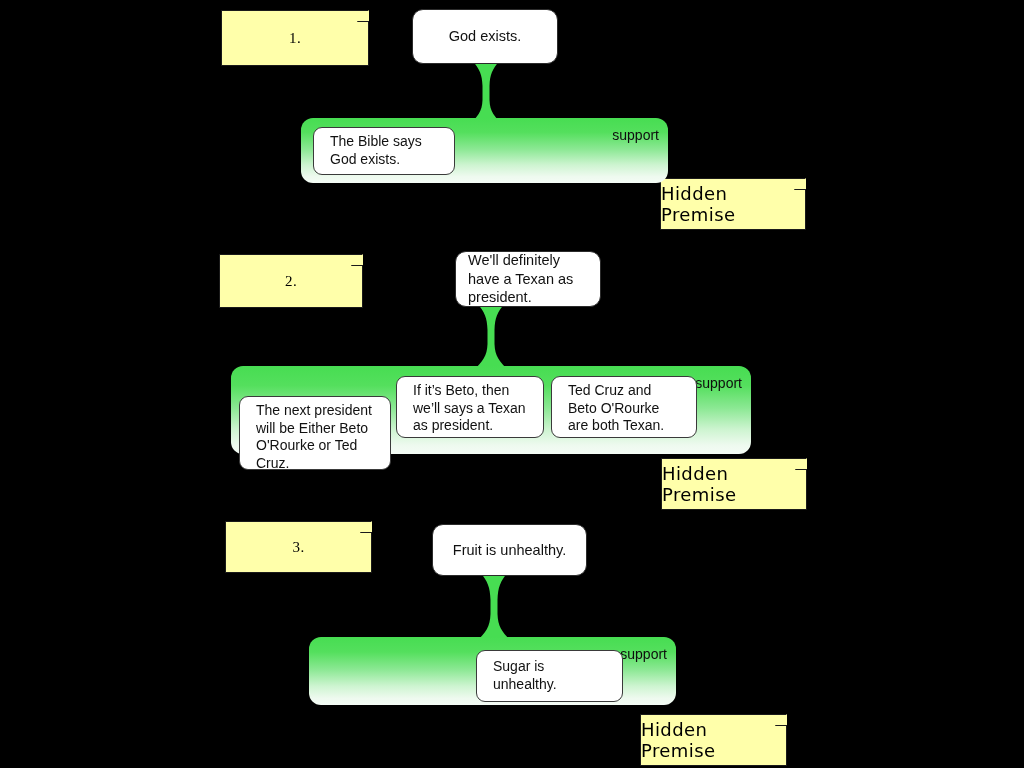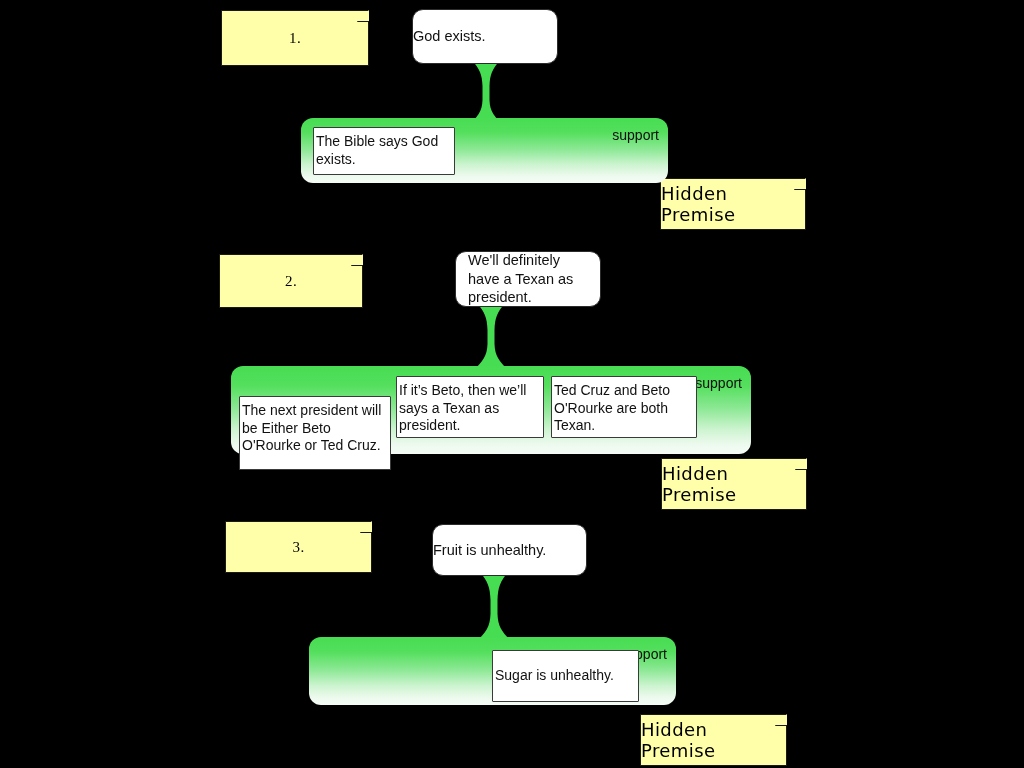--- a/index.html
+++ b/index.html
@@ -52,20 +52,21 @@
 
   
   .claim {
     position: absolute;
     background: #ffffff;
     border: 1px solid #2b2b2b;
     border-radius: 11px;
     box-sizing: border-box;
     display: flex;
     align-items: center;
+    justify-content: center;
     text-align: center;
     color: #111111;
     font-size: 14.5px;
     line-height: 1.28;
     z-index: 4;
   }
   .claim.left-text {
     justify-content: flex-start;
     text-align: left;
     padding: 6px 12px;
@@ -92,23 +93,23 @@
     font-size: 14px;
     color: #0e0e0e;
     line-height: 1;
   }
 
   
   .premise {
     position: absolute;
     background: #ffffff;
     border: 1px solid #3a3a3a;
-    border-radius: 1px;
-    box-sizing: border-box;
-    padding: 5px 2px;
+    border-radius: 9px;
+    box-sizing: border-box;
+    padding: 5px 16px;
     color: #111111;
     font-size: 14px;
     line-height: 1.26;
     text-align: left;
     z-index: 3;
   }
   .premise.vcenter {
     display: flex;
     align-items: center;
   }
@@ -199,21 +200,21 @@
   <div class="connector" style="left:476px; top:572px; width:36px; height:70px;">
     <svg width="36" height="70" viewBox="0 0 36 70">
       <path d="M4,0 L32,0 C24,10 22,15 21.5,28 L21.5,42 C22,55 26,60 36,70 L0,70 C10,60 14,55 14.5,42 L14.5,28 C14,15 12,10 4,0 Z" fill="#47dd52"></path>
     </svg>
   </div>
 
   <div class="support-box" style="left:309px; top:637px; width:367px; height:68px;">
     <span class="support-label">support</span>
   </div>
 
-  <div class="premise vcenter" style="left:476px; top:650px; width:147px; height:52px;margin-left:16px;">
+  <div class="premise vcenter" style="left:476px; top:650px; width:147px; height:52px;">
     <span>Sugar is unhealthy.</span>
   </div>
 
   <div class="sticky sticky-note" style="left:640px; top:714px; width:147px; height:52px;">
     <span class="fold"></span>
     <span class="sticky-hidden">Hidden Premise</span>
   </div>
 
 </div>
 

